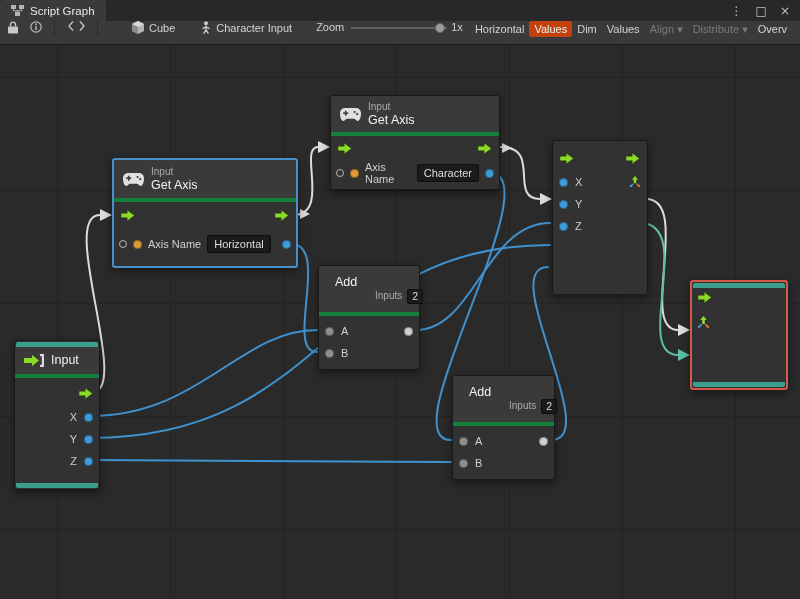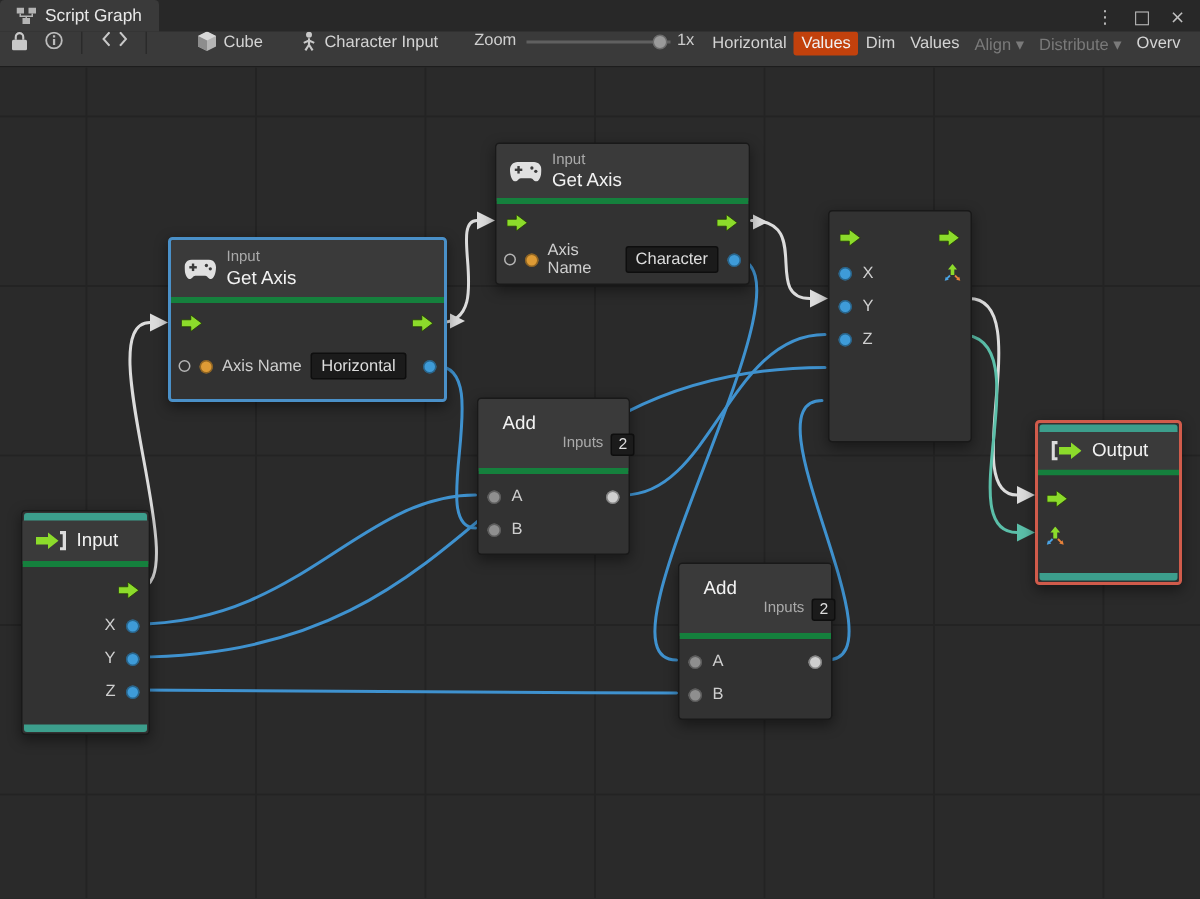--- a/index.html
+++ b/index.html
@@ -358,27 +358,20 @@
       <div class="prow" style="height:22px;justify-content:flex-end;gap:7px;padding:0 6px">
         <span class="plbl">Z</span>
         <span class="dot blue"></span>
       </div>
     </div>
     <div class="tealbar bottom"></div>
   </div>
 
   <div class="node ionode outsel" style="left:690px;top:280px;width:98px;height:110px">
     <div class="tealbar top"></div>
-    <div class="hdr" style="height:30px">
-      <svg width="20" height="13" viewBox="0 0 20 13">
-          <path d="M0 0 H4 V2.2 H2.2 V10.8 H4 V13 H0 Z" fill="#dcdcdc"></path>
-          <path d="M5 4 H13 V1 L20 6.5 13 12 V9 H5 Z" fill="#8cdb2b"></path>
-        </svg>
-      <span class="ttl">Output</span>
-    </div>
     <div class="nbody" style="padding-top:2px">
       <div class="prow" style="height:26px;padding:0 6px">
         <span class="flowport">
             <svg width="14" height="11" viewBox="0 0 14 11">
               <path d="M0 3.2 H6.2 V0 L13.5 5.5 6.2 11 V7.8 H0 Z" fill="#8cdb2b" stroke="#203a00" stroke-width="0.5"></path>
             </svg>
           </span>
       </div>
       <div class="prow" style="height:24px;padding:0 5px">
         <span class="flowport">

